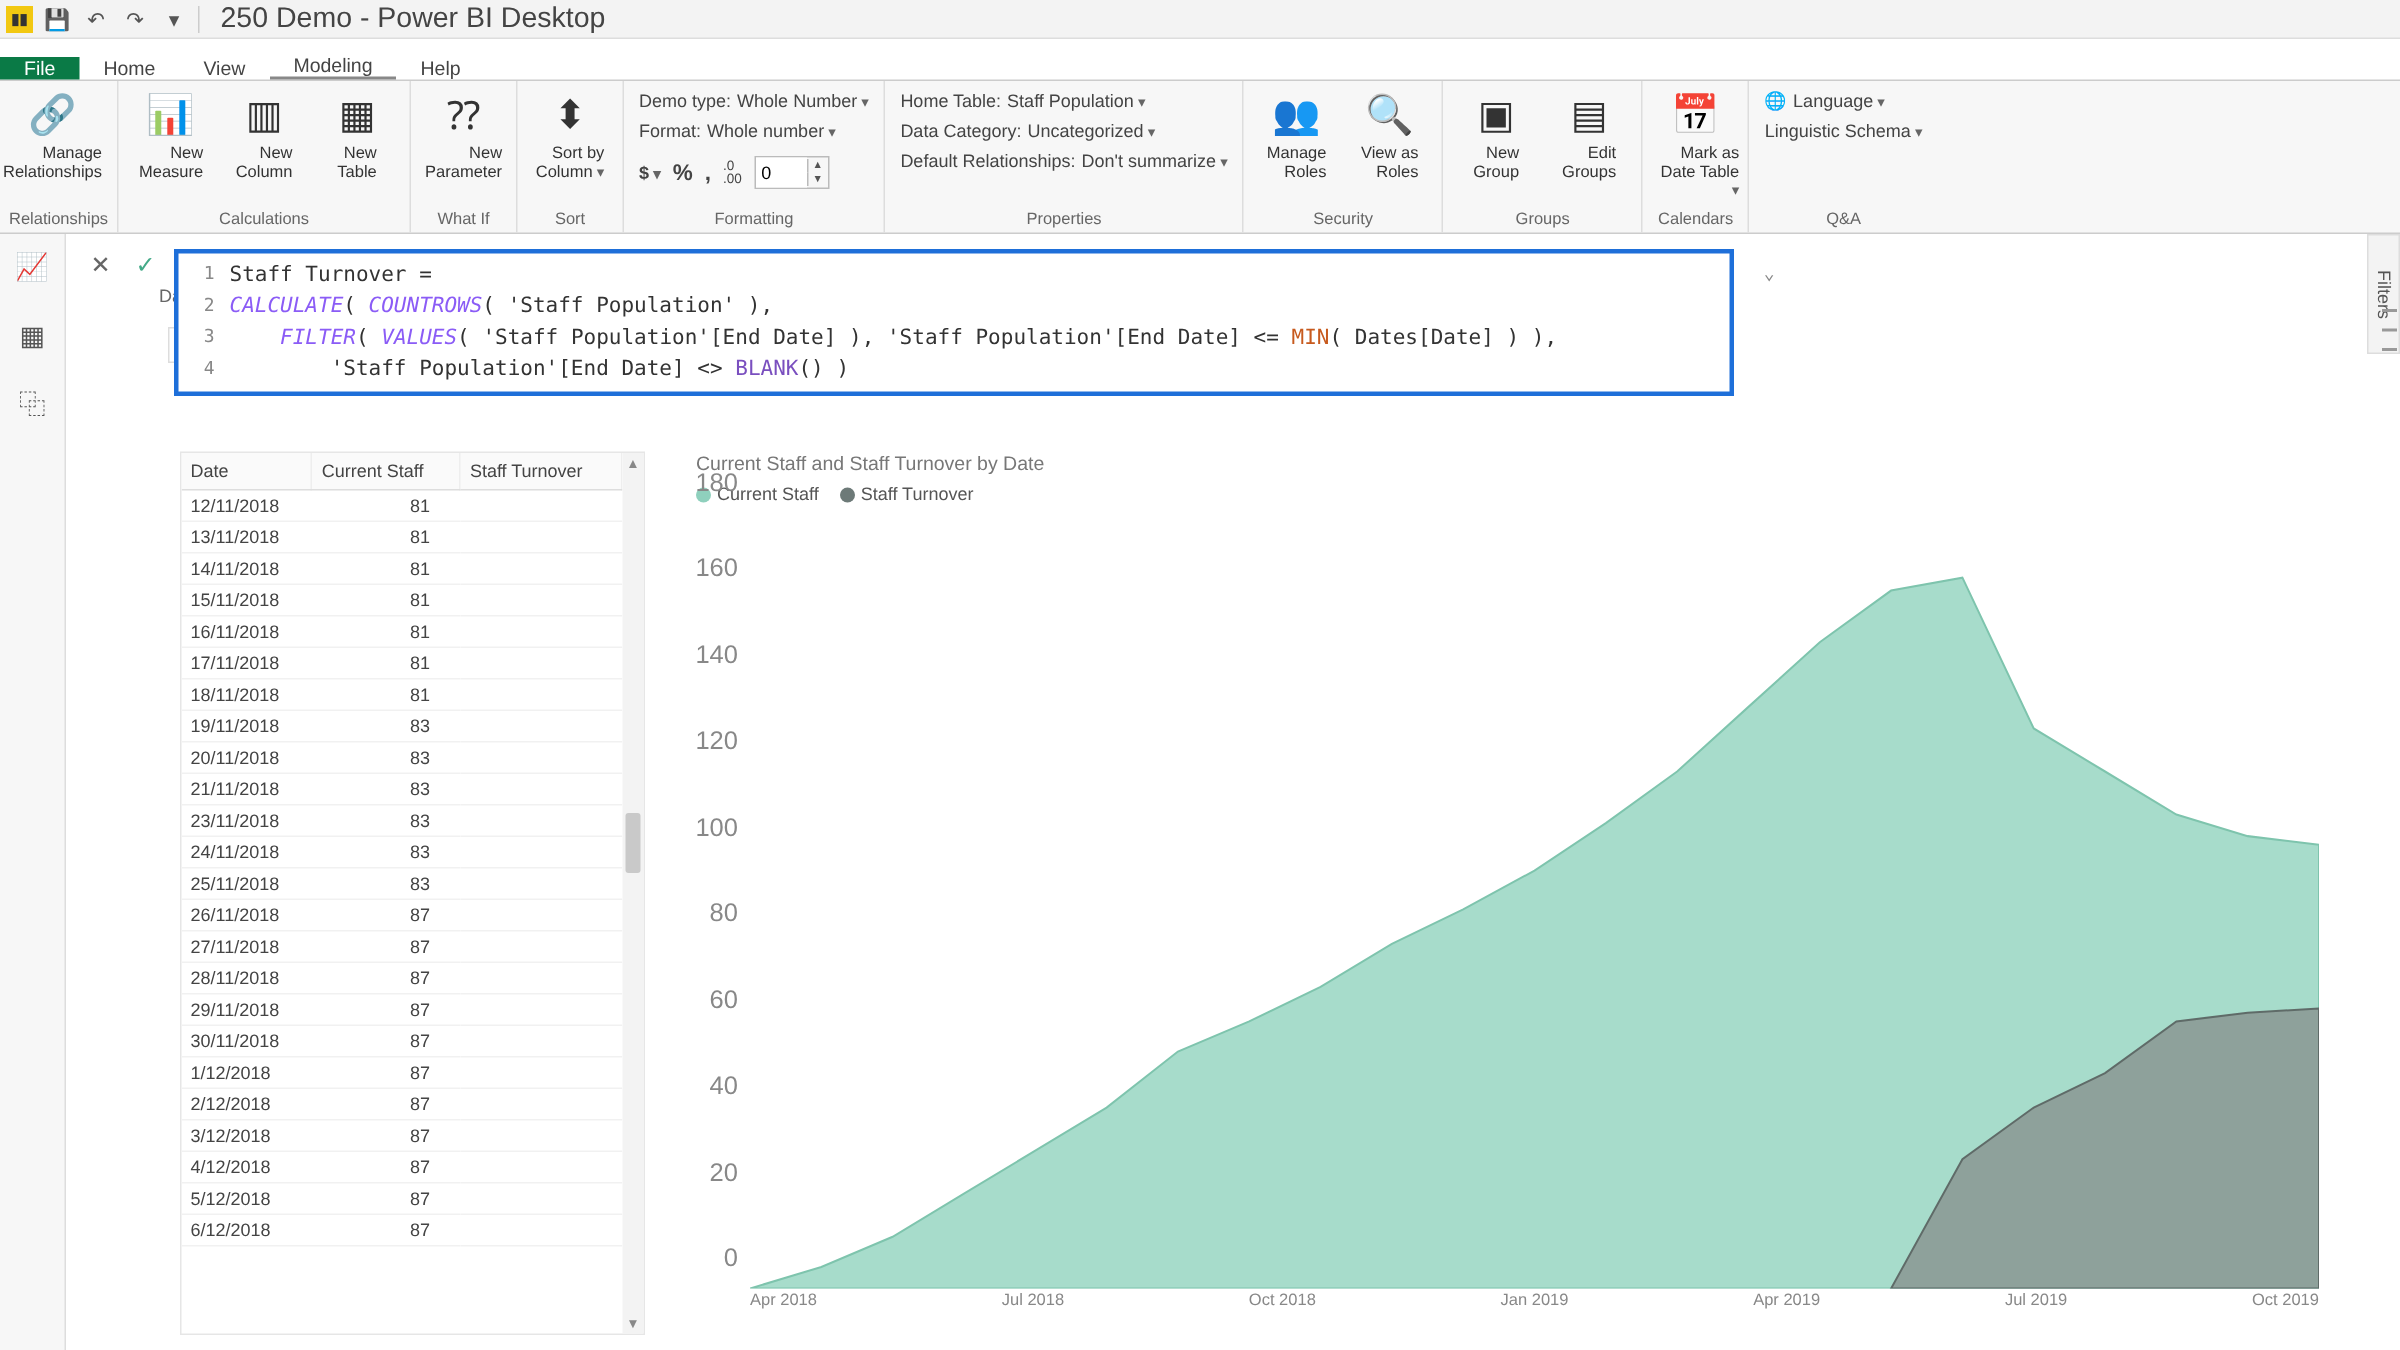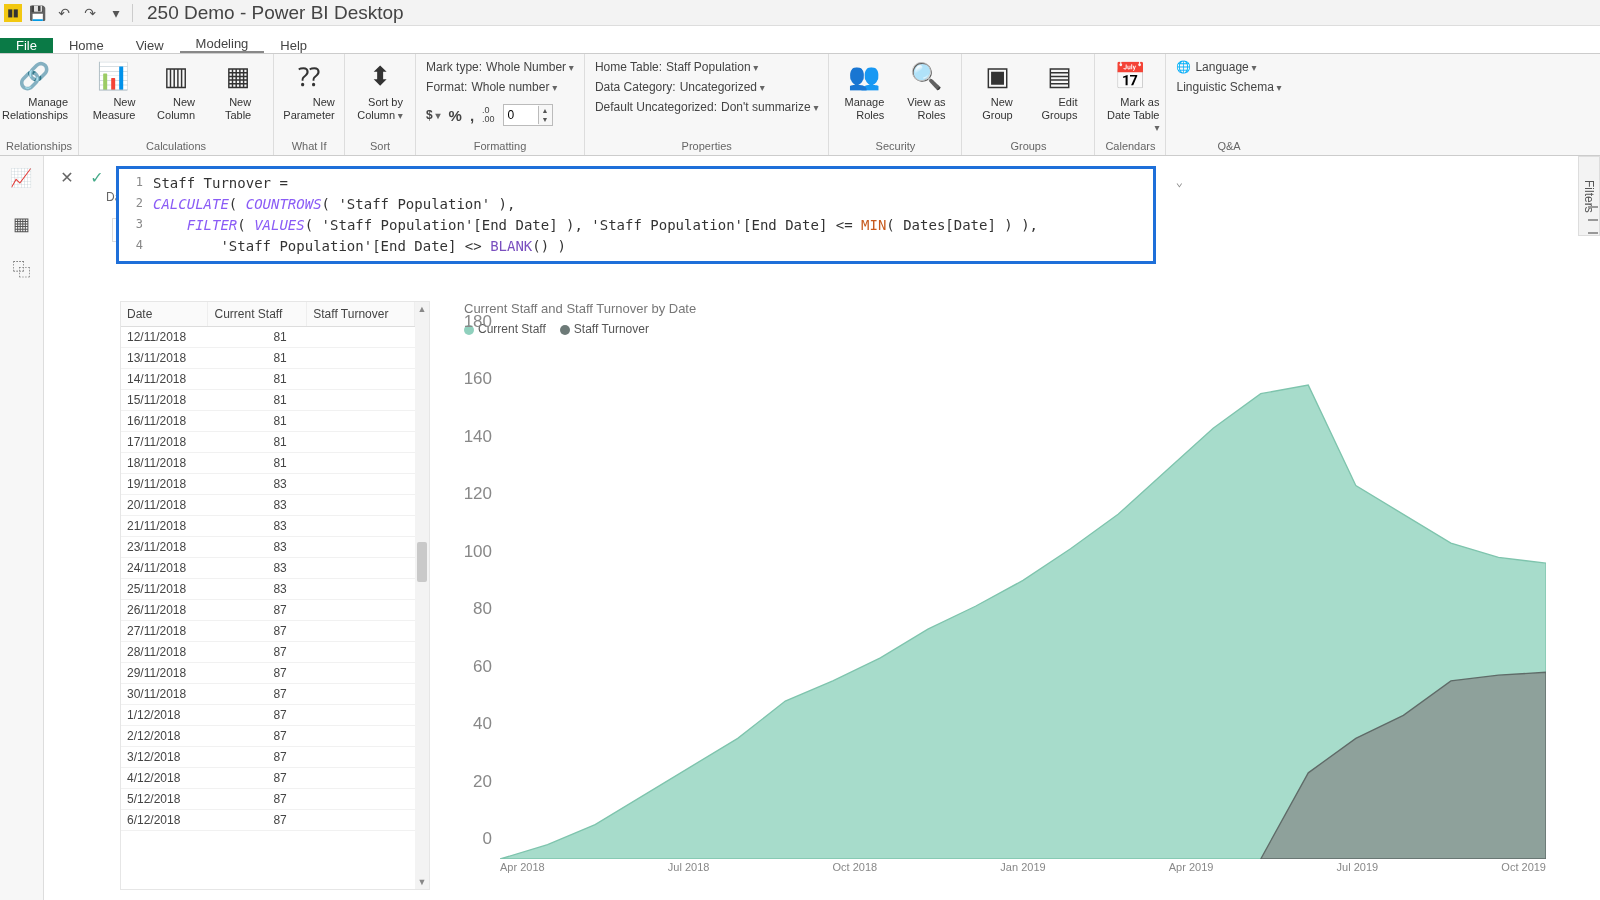--- a/index.html
+++ b/index.html
@@ -161,21 +161,21 @@
 Column</div>
         </div>
     </div>
     <div class="label">Sort</div>
   </div>
 
   <div class="rgroup">
     <div class="body">
       <div class="prop-col">
         <div class="prop-row drop">
-          <span>Mark type:</span>
+          <span>Demo type:</span>
           <span class="caret">Whole Number</span>
         </div>
         <div class="prop-row drop">
           <span>Format:</span>
           <span class="caret">Whole number</span>
         </div>
         <div class="fmt-box">
           <span class="drop caret" style="font-weight:bold;">$</span>
           <span class="drop" style="font-weight:bold;font-size:15px;">%</span>
           <span class="drop" style="font-weight:bold;font-size:15px;">,</span>
@@ -199,21 +199,21 @@
       <div class="prop-col">
         <div class="prop-row drop">
             <span>Home Table:</span>
             <span class="caret">Staff Population</span>
           </div>
         <div class="prop-row drop">
             <span>Data Category:</span>
             <span class="caret">Uncategorized</span>
           </div>
         <div class="prop-row drop">
-            <span>Default Uncategorized:</span>
+            <span>Default Relationships:</span>
             <span class="caret">Don't summarize</span>
           </div>
       </div>
     </div>
     <div class="label">Properties</div>
   </div>
 
   <div class="rgroup">
     <div class="body">
       <div class="big-btn">

